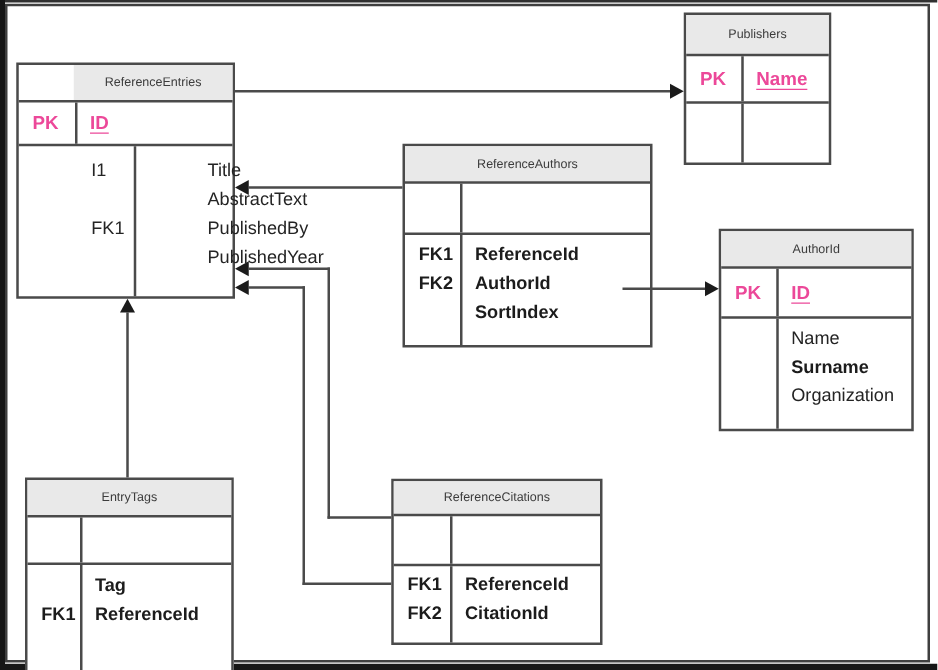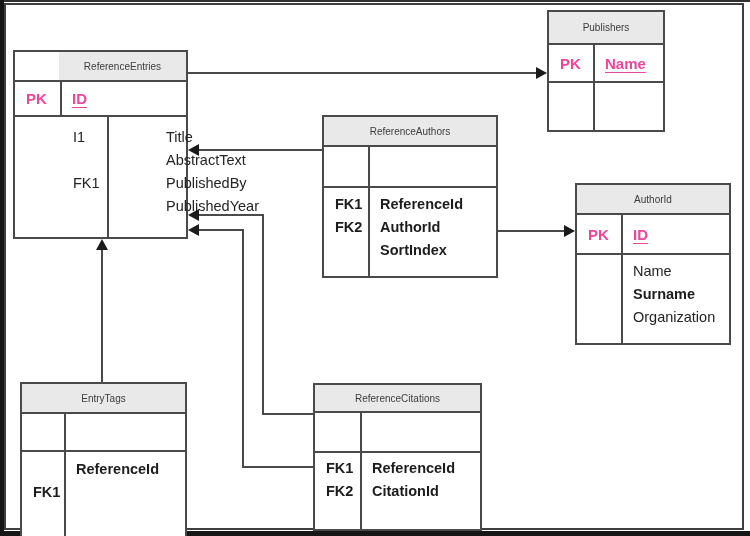--- a/index.html
+++ b/index.html
@@ -29,39 +29,39 @@
   #t-re .t-header { height:28px;margin-left:44px; }
   #t-re .key-row { height:35px; }
   #t-re .t-key { width:47px; }
   #t-re .body-row .t-key, #t-re .body-row .t-field { padding-top:9px;margin-left:47px; }
 
   #t-pub { left:547px; top:10px; width:118px; height:122px; }
   #t-pub .t-header { height:31px; }
   #t-pub .key-row { height:38px; }
   #t-pub .t-key { width:46px; }
 
-  #t-ra { left:322px; top:115px; width:176px; height:163px; }
+  #t-ra { left:322px; top:115px; width:200px; height:163px; }
   #t-ra .t-header { height:28px; }
   #t-ra .empty-row { height:41px; }
   #t-ra .t-key { width:46px; }
   #t-ra .body-row .t-key, #t-ra .body-row .t-field { padding-top:5px; }
 
   #t-au { left:575px; top:183px; width:156px; height:162px; }
   #t-au .t-header { height:28px; }
   #t-au .key-row { height:40px; }
   #t-au .t-key { width:46px; }
   #t-au .body-row .t-key, #t-au .body-row .t-field { padding-top:5px; }
 
   #t-et { left:20px; top:382px; width:167px; height:166px; }
   #t-et .t-header { height:28px; }
   #t-et .empty-row { height:38px; }
   #t-et .t-key { width:44px; }
   #t-et .body-row .t-key, #t-et .body-row .t-field { padding-top:6px; }
 
-  #t-rc { left:313px; top:383px; width:169px; height:148px; }
+  #t-rc { left:313px; top:383px; width:169px; height:133px; }
   #t-rc .t-header { height:26px; }
   #t-rc .empty-row { height:40px; }
   #t-rc .t-key { width:47px; }
   #t-rc .body-row .t-key, #t-rc .body-row .t-field { padding-top:4px; }
 
   
   .cline { position:absolute; background:#4a4a4a; }
   .arr { position:absolute; width:0; height:0; }
   .arr-right { border-top:6px solid transparent; border-bottom:6px solid transparent; border-left:11px solid #1b1b1b; }
   .arr-left  { border-top:6px solid transparent; border-bottom:6px solid transparent; border-right:11px solid #1b1b1b; }
@@ -171,20 +171,21 @@
     <div class="t-row empty-row">
       <div class="t-key"></div>
       <div class="t-field"></div>
     </div>
     <div class="t-row body-row grow">
       <div class="t-key">
         <div class="line b"></div>
         <div class="line b">FK1</div>
       </div>
       <div class="t-field">
+        <div class="line b">Tag</div>
         <div class="line b">ReferenceId</div>
       </div>
     </div>
   </div>
 
   <div class="table" id="t-rc">
     <div class="t-header">
       <span>ReferenceCitations</span>
     </div>
     <div class="t-row empty-row">

